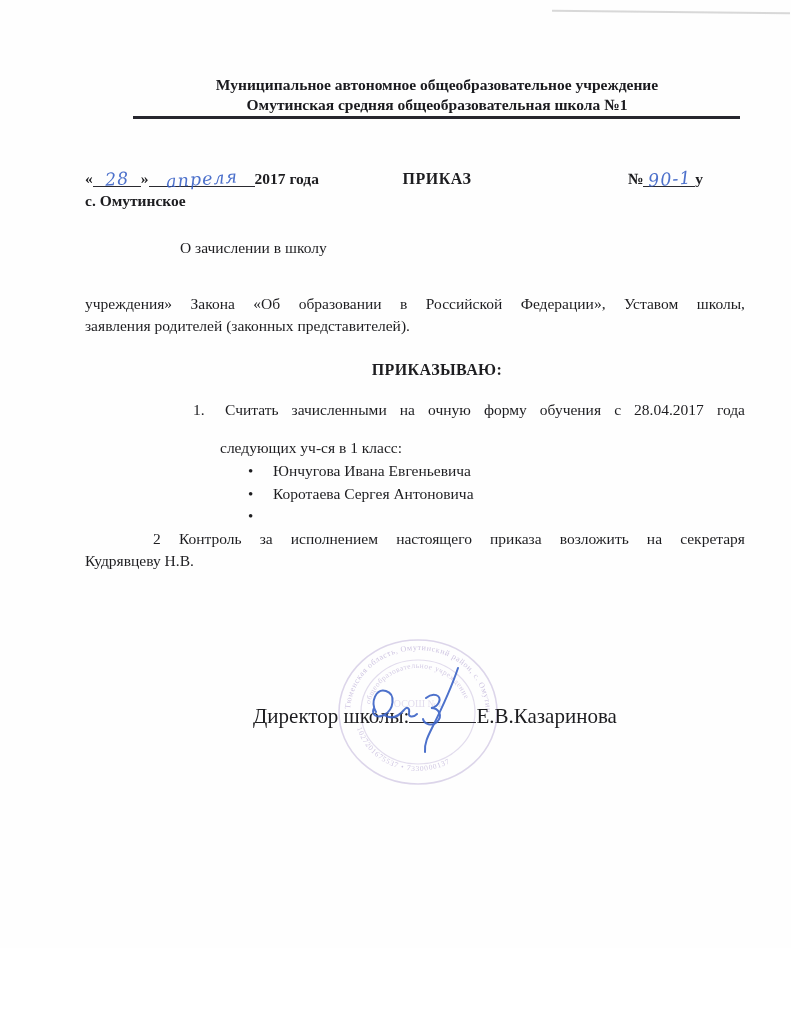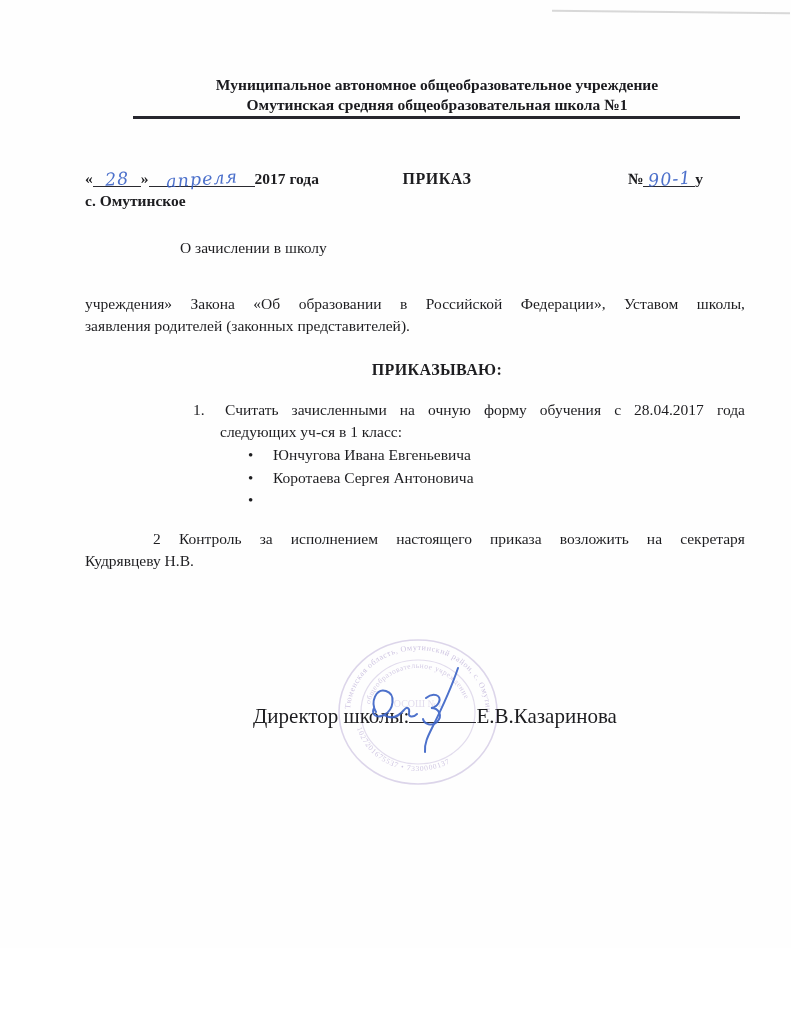--- a/index.html
+++ b/index.html
@@ -79,21 +79,21 @@
     top:361px;left:133px;width:608px;
     font-size:16px;font-weight:bold;text-align:center;
     letter-spacing:.4px;
   }
   .item1{
     top:399px;left:193px;width:552px;
     font-size:15.5px;line-height:21.5px;
   }
   .item1 .num{position:absolute;left:0;top:0;}
   .item1 .l1{margin-left:32px;}
-  .item1 .l2{margin-left:27px;}
+  .item1 .l2{margin-left:27px;margin-top:16px;}
   .bullets{margin-top:2px;}
   .bullet-row{
     display:flex;align-items:baseline;
     padding-left:55px;line-height:22.5px;
   }
   .bullet-dot{width:25px;font-size:15px;}
   .item2{
     top:528px;left:85px;width:660px;
     font-size:15.5px;line-height:22px;
   }

